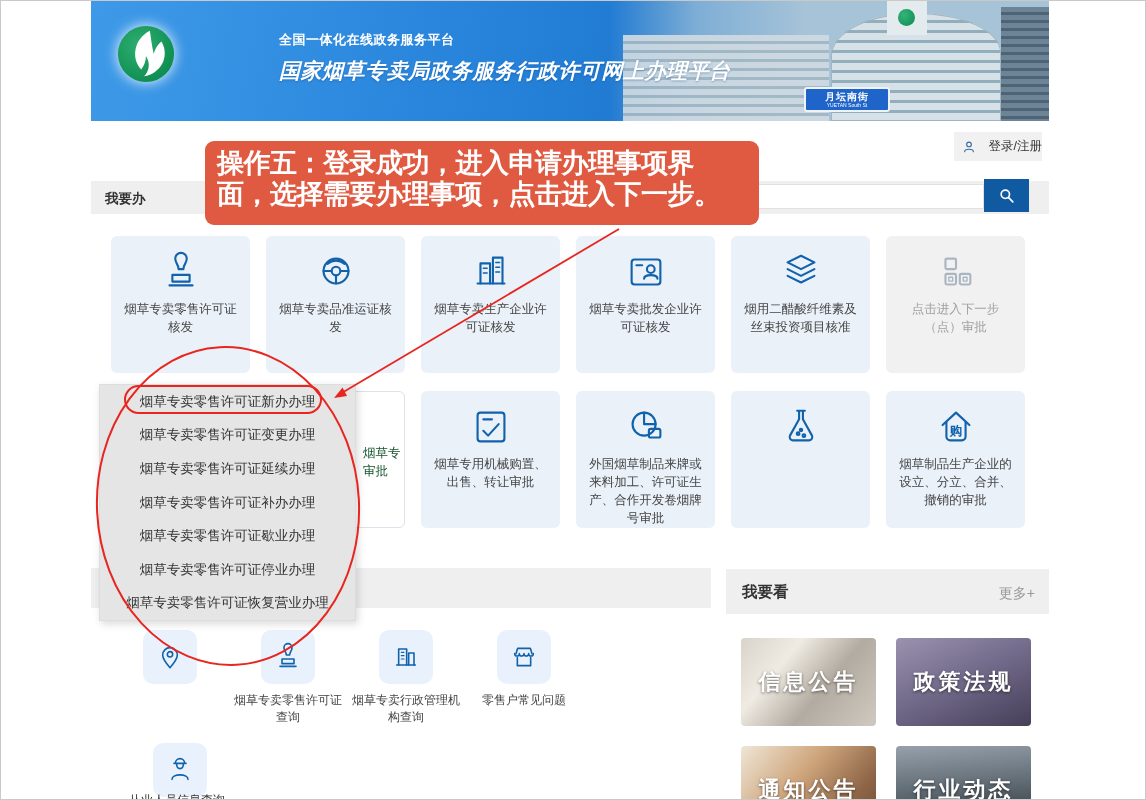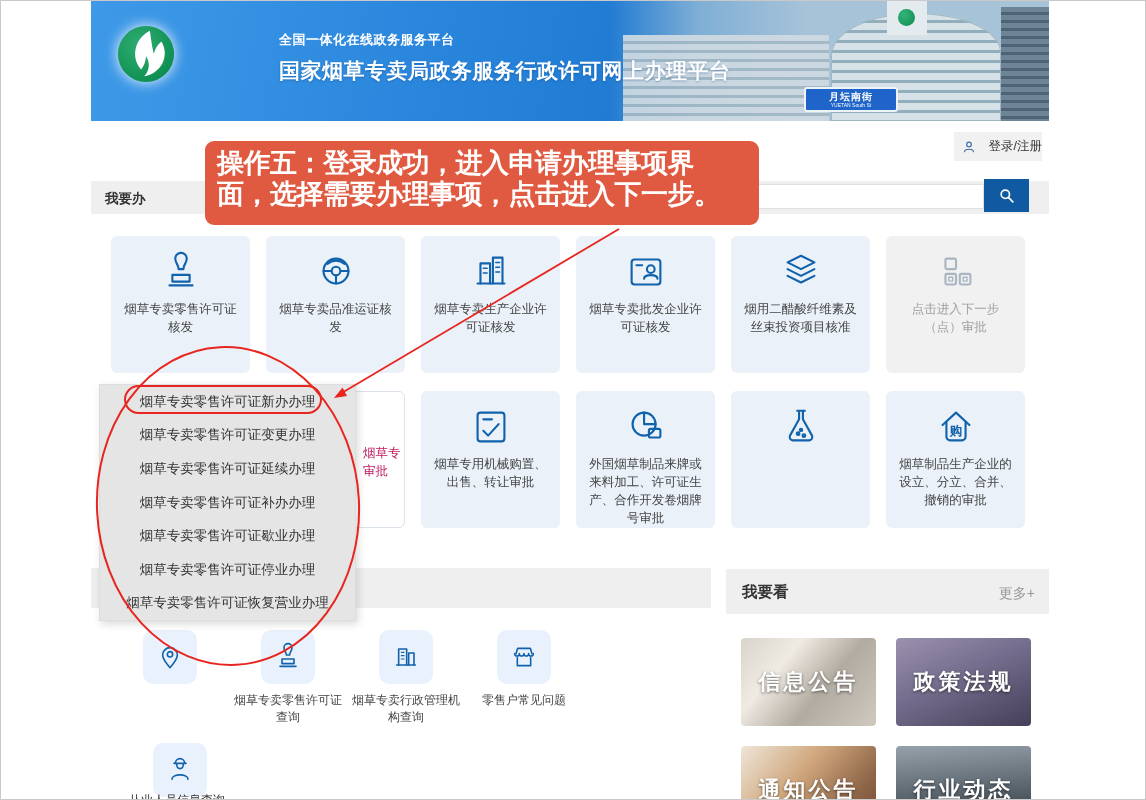--- a/index.html
+++ b/index.html
@@ -15,30 +15,30 @@
          background:repeating-linear-gradient(180deg,#cfdae2 0 6px,#a2b8c4 6px 9px);}
   .dome{position:absolute;left:222px;top:12px;width:170px;height:108px;
         border-radius:70% 70% 0 0 / 60px 55px 0 0;
         background:repeating-linear-gradient(180deg,#d6e1e8 0 7px,#92adbb 7px 10px);
         box-shadow:inset 0 0 0 1px #9fb6c2;}
   .towers{position:absolute;left:392px;top:6px;width:48px;height:114px;
         background:repeating-linear-gradient(180deg,#6d8496 0 5px,#4e6375 5px 8px);}
   .logo-wall{position:absolute;left:278px;top:0;width:40px;height:34px;background:#e3ebef;}
   .green-dot{position:absolute;left:11px;top:8px;width:17px;height:17px;border-radius:50%;
         background:radial-gradient(circle at 35% 35%,#35b47a,#0a8a50);}
-  .street-sign{position:absolute;left:195px;top:86px;width:94px;height:25px;background:#1f64c8;
+  .street-sign{position:absolute;left:195px;top:86px;width:86px;height:25px;background:#1f64c8;
         border:2px solid #eef3f7;border-radius:3px;color:#fff;display:flex;flex-direction:column;
         align-items:center;justify-content:center;box-sizing:border-box;}
   .ss1{font-size:10px;line-height:11px;font-weight:bold;letter-spacing:1px;}
   .ss2{font-size:5px;line-height:6px;}
   .logo{position:absolute;left:24px;top:22px;width:62px;height:62px;
         filter:drop-shadow(0 0 7px rgba(255,255,255,.95));}
   .banner-titles{position:absolute;left:188px;top:30px;color:#fff;}
   .pt1{font-size:13px;font-weight:bold;margin-bottom:8px;letter-spacing:.5px;}
-  .pt2{font-size:21px;font-weight:bold;letter-spacing:.5px;text-shadow:0 1px 2px rgba(0,60,120,.35);}
+  .pt2{font-size:21px;font-weight:bold;letter-spacing:.5px;text-shadow:0 1px 2px rgba(0,60,120,.35);font-style:italic;}
 
   
   .login-btn{position:absolute;left:953px;top:131px;width:88px;height:29px;background:#f1f1f1;
         display:flex;align-items:center;justify-content:center;gap:5px;font-size:12.5px;color:#333;cursor:pointer;}
 
   
   .wyb-bar{position:absolute;left:90px;top:180px;width:958px;height:33px;background:#efefef;}
   .wyb-title{position:absolute;left:14px;top:9px;font-size:13.5px;font-weight:bold;color:#333;}
   .search-input{position:absolute;left:660px;top:3px;width:233px;height:25px;background:#fff;
         border:1px solid #e0e0e0;font-size:13px;padding:0 8px;box-sizing:border-box;outline:none;}
@@ -51,21 +51,21 @@
         padding:7px 12px;box-sizing:border-box;z-index:30;white-space:pre-line;letter-spacing:-.5px;}
 
   
   .card{position:absolute;width:139px;height:137px;border-radius:6px;background:#eaf1f8;
         color:#1062ac;text-align:center;cursor:pointer;}
   .card .ic{margin-top:13px;height:48px;}
   .card .lbl{font-size:12.5px;line-height:18px;color:#444;padding:0 10px;margin-top:3px;}
   .card.disabled{background:#f1f1f1;color:#a9b6c2;}
   .card.disabled .lbl{color:#a0a0a0;}
   .card.partial{background:#fff;border:1px solid #dce3ea;box-sizing:border-box;}
-  .pc-line{position:absolute;left:96px;font-size:12.5px;color:#be185d;}
+  .pc-line{position:absolute;left:96px;font-size:12.5px;color:#14532d;}
 
   
   .dropdown{position:absolute;left:98px;top:383px;width:257px;height:237px;background:#e5e5e5;
         border:1px solid #ddd;box-shadow:2px 3px 8px rgba(0,0,0,.15);z-index:20;
         display:flex;flex-direction:column;box-sizing:border-box;}
   .dd-item{flex:1;display:flex;align-items:center;justify-content:center;font-size:13.5px;
         color:#333;cursor:pointer;}
 
   
   .wyc-bar{position:absolute;left:90px;top:567px;width:620px;height:40px;background:#efefef;z-index:5;}

